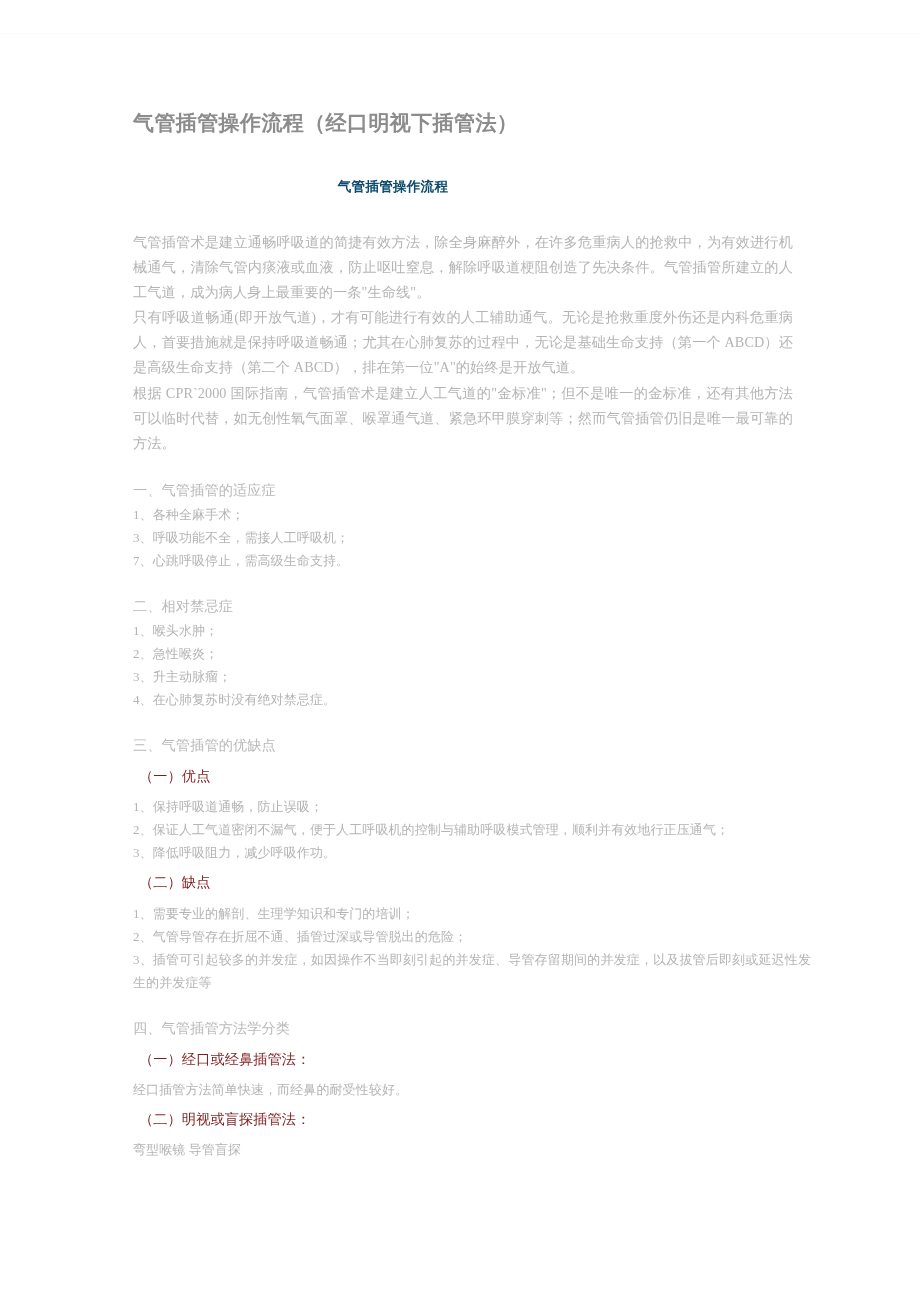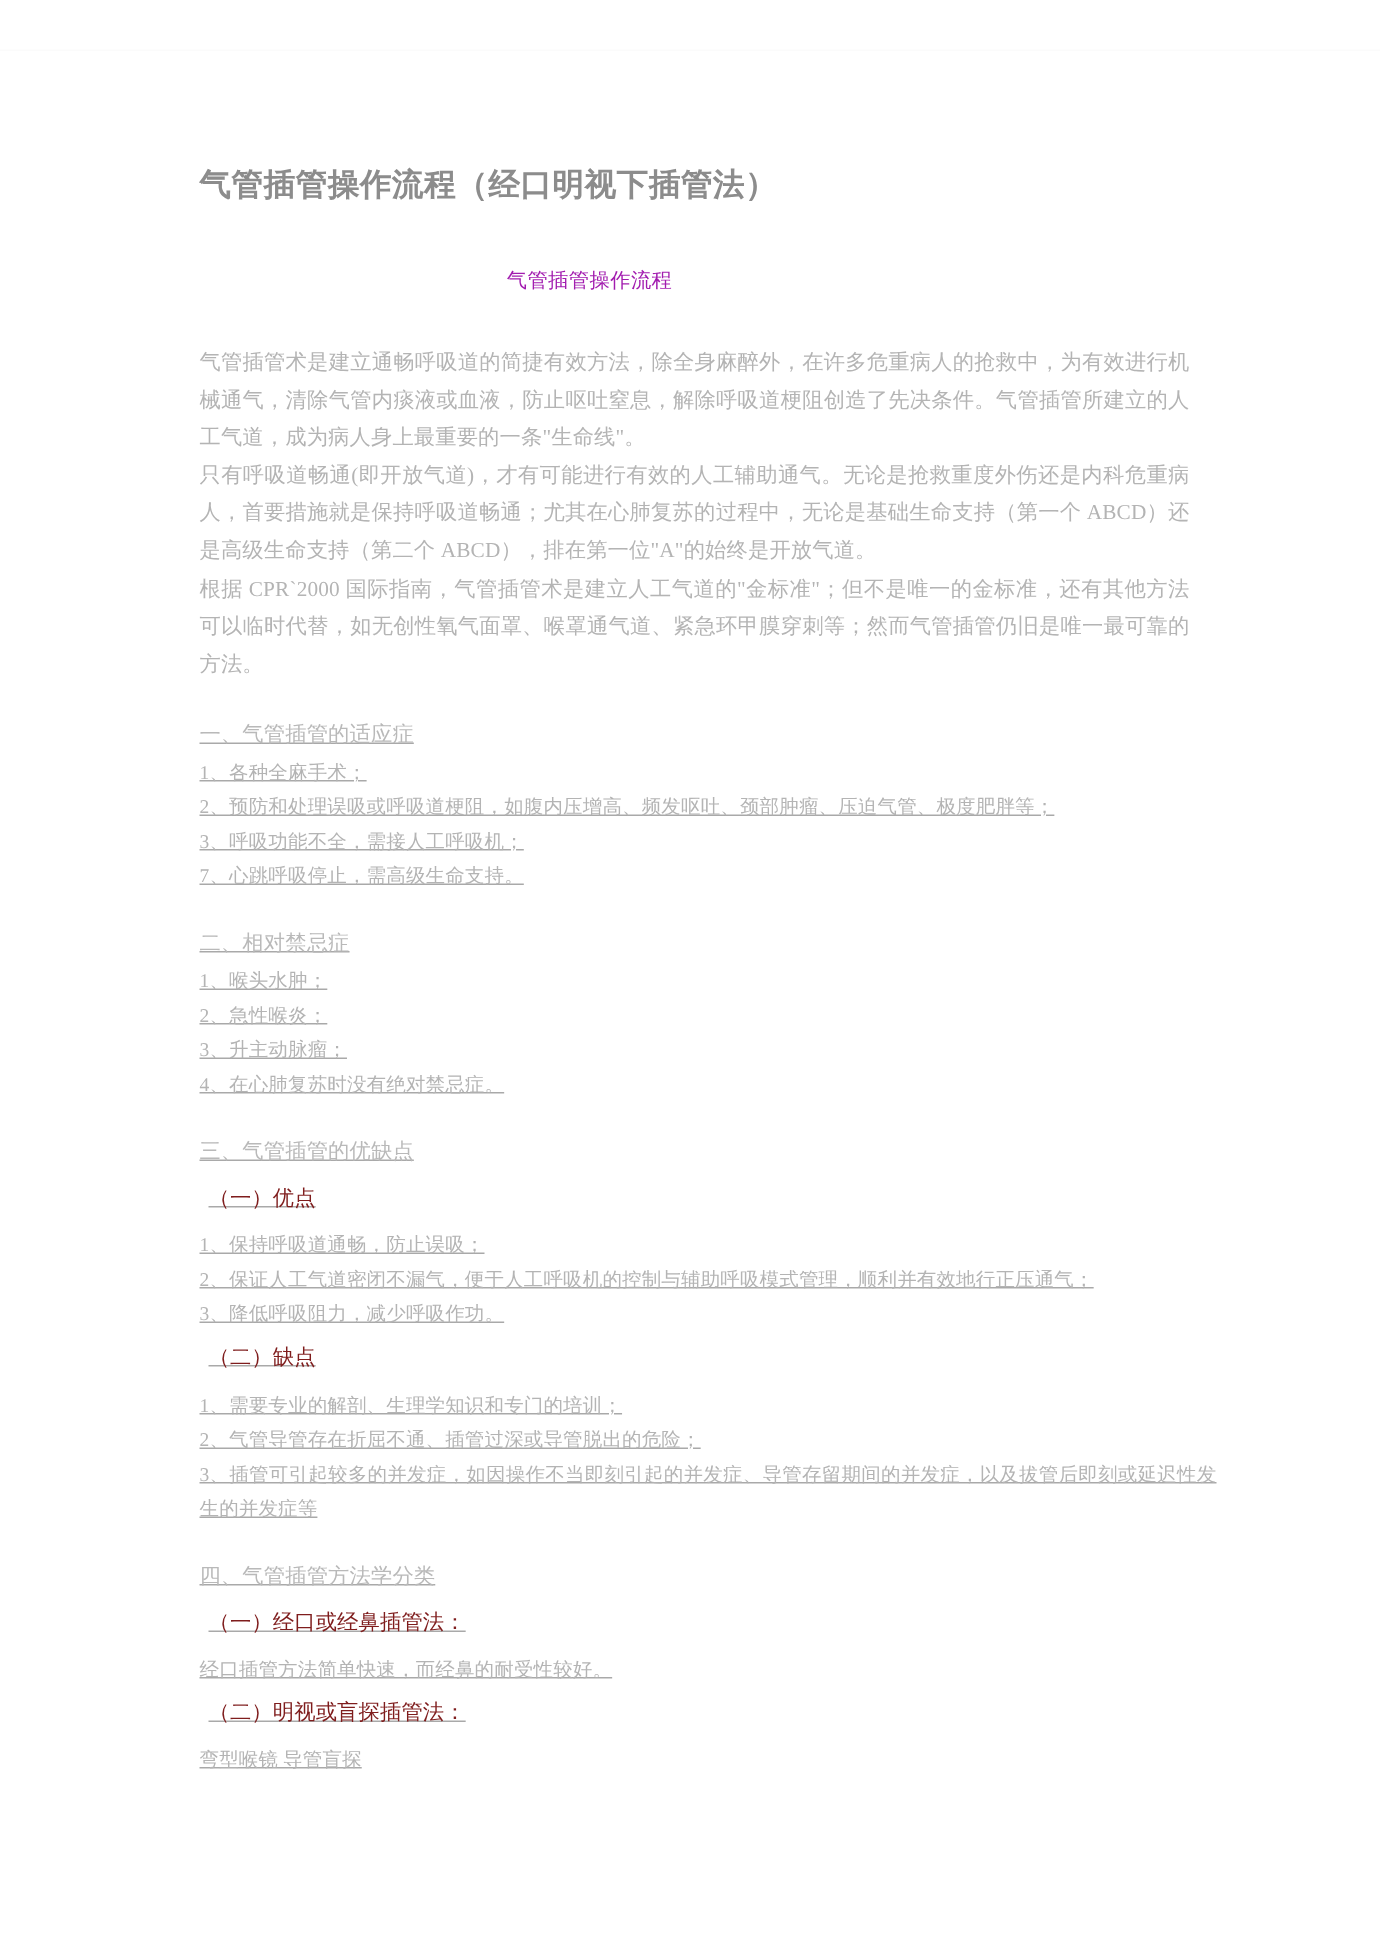--- a/index.html
+++ b/index.html
@@ -45,38 +45,38 @@
     margin: 0 0 34px 0;
     letter-spacing: 0.4px;
   }
   .subtitle-block {
     text-align: center;
     margin: 0 0 30px 0;
     padding-right: 140px;
   }
   .subtitle-line {
     font-size: 13.5px;
-    color: #a21caf;
+    color: #0c4a6e;
     line-height: 1.95;
     letter-spacing: 0.3px;
+    font-weight: bold;
   }
   .para {
     font-size: 14.2px;
     line-height: 1.77;
     color: #b4b4b4;
     margin: 0;
     text-align: justify;
     letter-spacing: 0.1px;
   }
   .block-gap {
     height: 22px;
   }
   .section {
     margin: 0;
-    text-decoration: underline;
   }
   .sec-head {
     font-size: 14.2px;
     line-height: 1.77;
     color: #b9b9b9;
     margin: 0;
     letter-spacing: 0.1px;
   }
   .sec-sub {
     font-size: 14.2px;
@@ -114,21 +114,20 @@
 
     <p class="para">气管插管术是建立通畅呼吸道的简捷有效方法，除全身麻醉外，在许多危重病人的抢救中，为有效进行机械通气，清除气管内痰液或血液，防止呕吐窒息，解除呼吸道梗阻创造了先决条件。气管插管所建立的人工气道，成为病人身上最重要的一条"生命线"。</p>
     <p class="para">只有呼吸道畅通(即开放气道)，才有可能进行有效的人工辅助通气。无论是抢救重度外伤还是内科危重病人，首要措施就是保持呼吸道畅通；尤其在心肺复苏的过程中，无论是基础生命支持（第一个 ABCD）还是高级生命支持（第二个 ABCD），排在第一位"A"的始终是开放气道。</p>
     <p class="para">根据 CPR`2000 国际指南，气管插管术是建立人工气道的"金标准"；但不是唯一的金标准，还有其他方法可以临时代替，如无创性氧气面罩、喉罩通气道、紧急环甲膜穿刺等；然而气管插管仍旧是唯一最可靠的方法。</p>
 
     <div class="block-gap"></div>
 
     <div class="section">
       <p class="sec-head">一、气管插管的适应症</p>
       <p class="item">1、各种全麻手术；</p>
-      <p class="item">2、预防和处理误吸或呼吸道梗阻，如腹内压增高、频发呕吐、颈部肿瘤、压迫气管、极度肥胖等；</p>
       <p class="item">3、呼吸功能不全，需接人工呼吸机；</p>
       <p class="item">7、心跳呼吸停止，需高级生命支持。</p>
     </div>
 
     <div class="block-gap"></div>
 
     <div class="section">
       <p class="sec-head">二、相对禁忌症</p>
       <p class="item">1、喉头水肿；</p>
       <p class="item">2、急性喉炎；</p>

